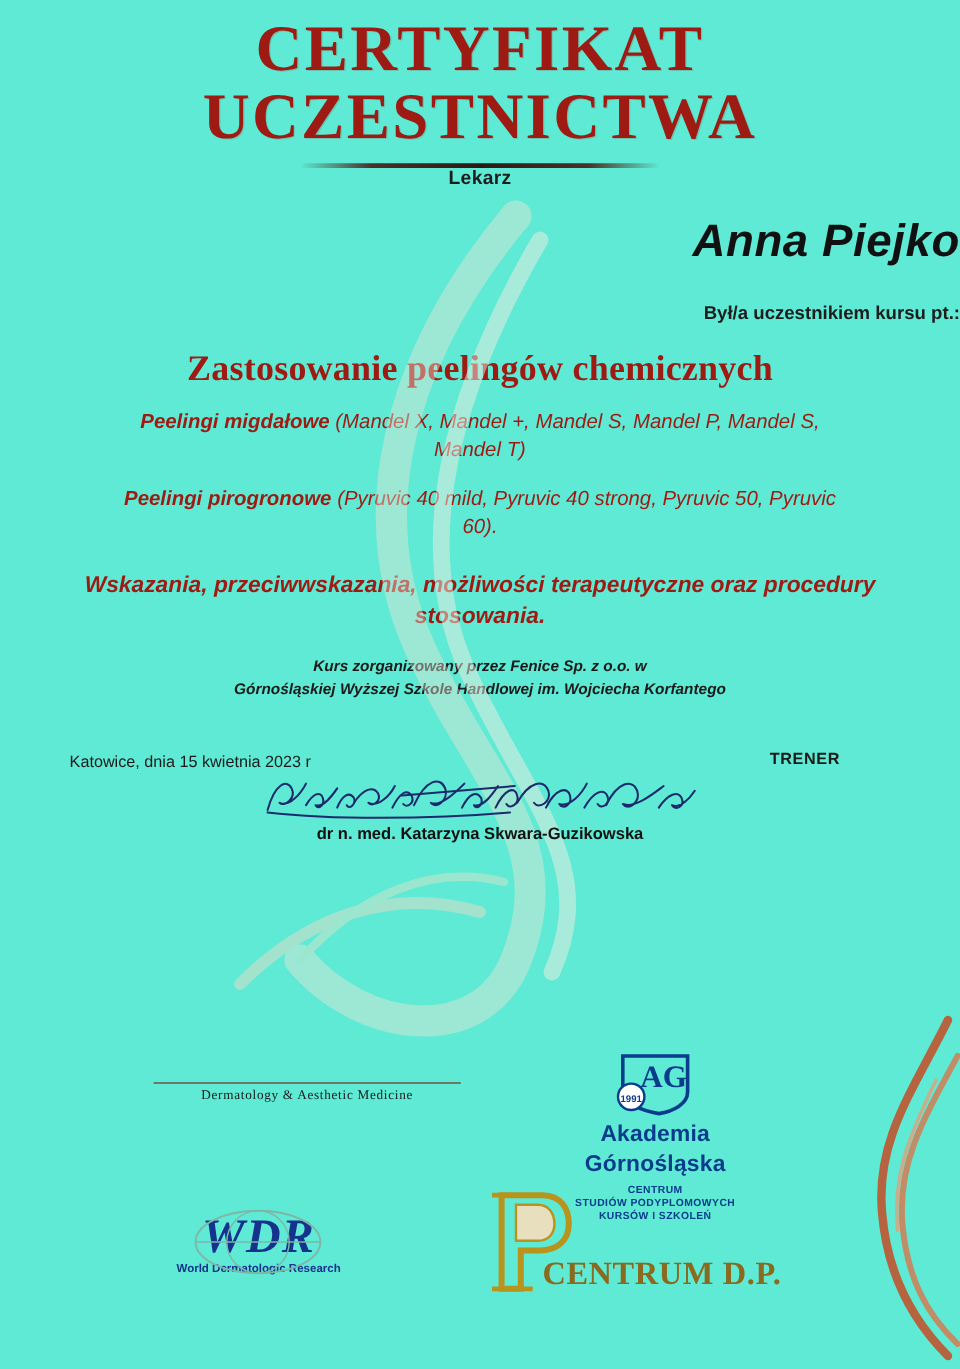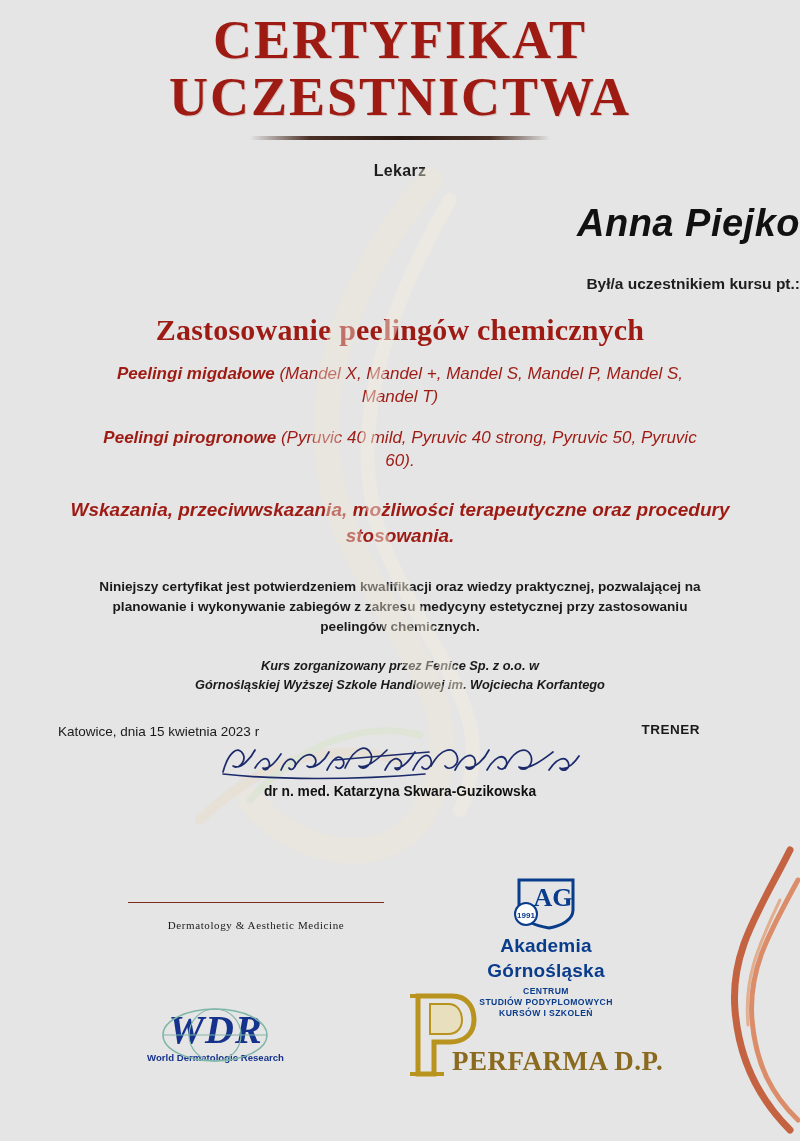--- a/index.html
+++ b/index.html
@@ -12,21 +12,21 @@
     height: 1141px;
     font-family: "Liberation Sans", sans-serif;
     color: #1a1a1a;
     position: relative;
     overflow: hidden;
   }
   .certificate {
     position: relative;
     width: 800px;
     height: 1141px;
-    background: #e5e5e5;
+    background: #5eead4;
     overflow: hidden;
   }
   
   .bg-swirl {
     position: absolute;
     left: 0; top: 0;
     width: 800px; height: 1141px;
     pointer-events: none;
     opacity: 0.5;
   }
@@ -48,21 +48,20 @@
     height: 4px;
     margin: 10px auto 0 auto;
     background: linear-gradient(90deg, rgba(60,40,30,0) 0%, #4b3026 20%, #2b1a13 50%, #4b3026 80%, rgba(60,40,30,0) 100%);
     border-radius: 2px;
   }
   .role {
     text-align: center;
     font-size: 16px;
     font-weight: bold;
     color: #1d1d1d;
-    margin-top: 22px;
     letter-spacing: 0.3px;
   }
   .recipient {
     text-align: right;
     font-size: 38px;
     font-weight: bold;
     font-style: italic;
     color: #111111;
     margin-top: 22px;
     letter-spacing: 0.5px;
@@ -121,21 +120,21 @@
     margin-top: 18px;
     padding: 0 90px;
     text-align: center;
     font-size: 12.8px;
     font-weight: bold;
     color: #1a1a1a;
     line-height: 1.5;
     font-style: italic;
   }
   .signature-row {
-    margin-top: 24px;
+    margin-top: 38px;
     position: relative;
     height: 90px;
   }
   .place-date {
     position: absolute;
     left: 58px;
     top: 6px;
     font-size: 13.5px;
     color: #1a1a1a;
   }
@@ -204,21 +203,21 @@
     color: #1a1a1a;
     margin-left: 12px;
     line-height: 1;
   }
   .fenice-sub {
     font-family: "Liberation Serif", serif;
     font-size: 11px;
     letter-spacing: 0.6px;
     color: #1a1a1a;
     margin-top: 4px;
-    padding-top: 16px;
+    padding-top: 4px;
     border-top: 1px solid #7a2f1d;
     width: 100%;
     text-align: center;
   }
   
   .logo-ag { left: 466px; top: 16px; width: 160px; text-align: center; }
   .ag-mark { width: 74px; height: 56px; margin: 0 auto; position: relative; }
   .ag-name {
     color: #0a3c8c;
     font-weight: bold;
@@ -306,21 +305,20 @@
   <div class="peel-block">
     <span class="lead">Peelingi migdałowe</span><span> (Mandel X, Mandel +, Mandel S, Mandel P, Mandel S, Mandel T)</span>
   </div>
 
   <div class="peel-block second">
     <span class="lead">Peelingi pirogronowe</span><span> (Pyruvic 40 mild, Pyruvic 40 strong, Pyruvic 50, Pyruvic 60).</span>
   </div>
 
   <div class="highlight">Wskazania, przeciwwskazania, możliwości terapeutyczne oraz procedury stosowania.</div>
 
-  <div class="body-text">Niniejszy certyfikat jest potwierdzeniem kwalifikacji oraz wiedzy praktycznej, pozwalającej na planowanie i wykonywanie zabiegów z zakresu medycyny estetycznej przy zastosowaniu peelingów chemicznych.</div>
 
   <div class="organizer">
     <div>Kurs zorganizowany przez Fenice Sp. z o.o. w</div>
     <div>Górnośląskiej Wyższej Szkole Handlowej im. Wojciecha Korfantego</div>
   </div>
 
   <div class="signature-row">
     <div class="place-date">Katowice, dnia 15 kwietnia 2023 r</div>
     <div class="trainer-label">TRENER</div>
 
@@ -381,17 +379,17 @@
       <div class="wdr-sub">World Dermatologic Research</div>
     </div>
 
     <div class="logo logo-perfarma">
       <svg width="86" height="92" style="position:absolute;left:0;top:0;" xmlns="http://www.w3.org/2000/svg" viewBox="0 0 86 92">
         <path d="M18 8 H52 C68 8 74 20 74 32 C74 46 64 54 50 54 H34 V86 H18 Z" fill="none" stroke="#b8941f" stroke-width="5"></path>
         <path d="M30 16 H48 C58 16 62 24 62 32 C62 40 57 46 48 46 H30 Z" fill="#e8dfbe" stroke="#b8941f" stroke-width="2"></path>
         <line x1="10" y1="8" x2="30" y2="8" stroke="#b8941f" stroke-width="4"></line>
         <line x1="10" y1="86" x2="44" y2="86" stroke="#b8941f" stroke-width="4"></line>
       </svg>
-      <div class="perf-word">PERFARMA D.P.</div>
+      <div class="perf-word">CENTRUM D.P.</div>
     </div>
 
   </div>
 </div>
 
 </body></html>

